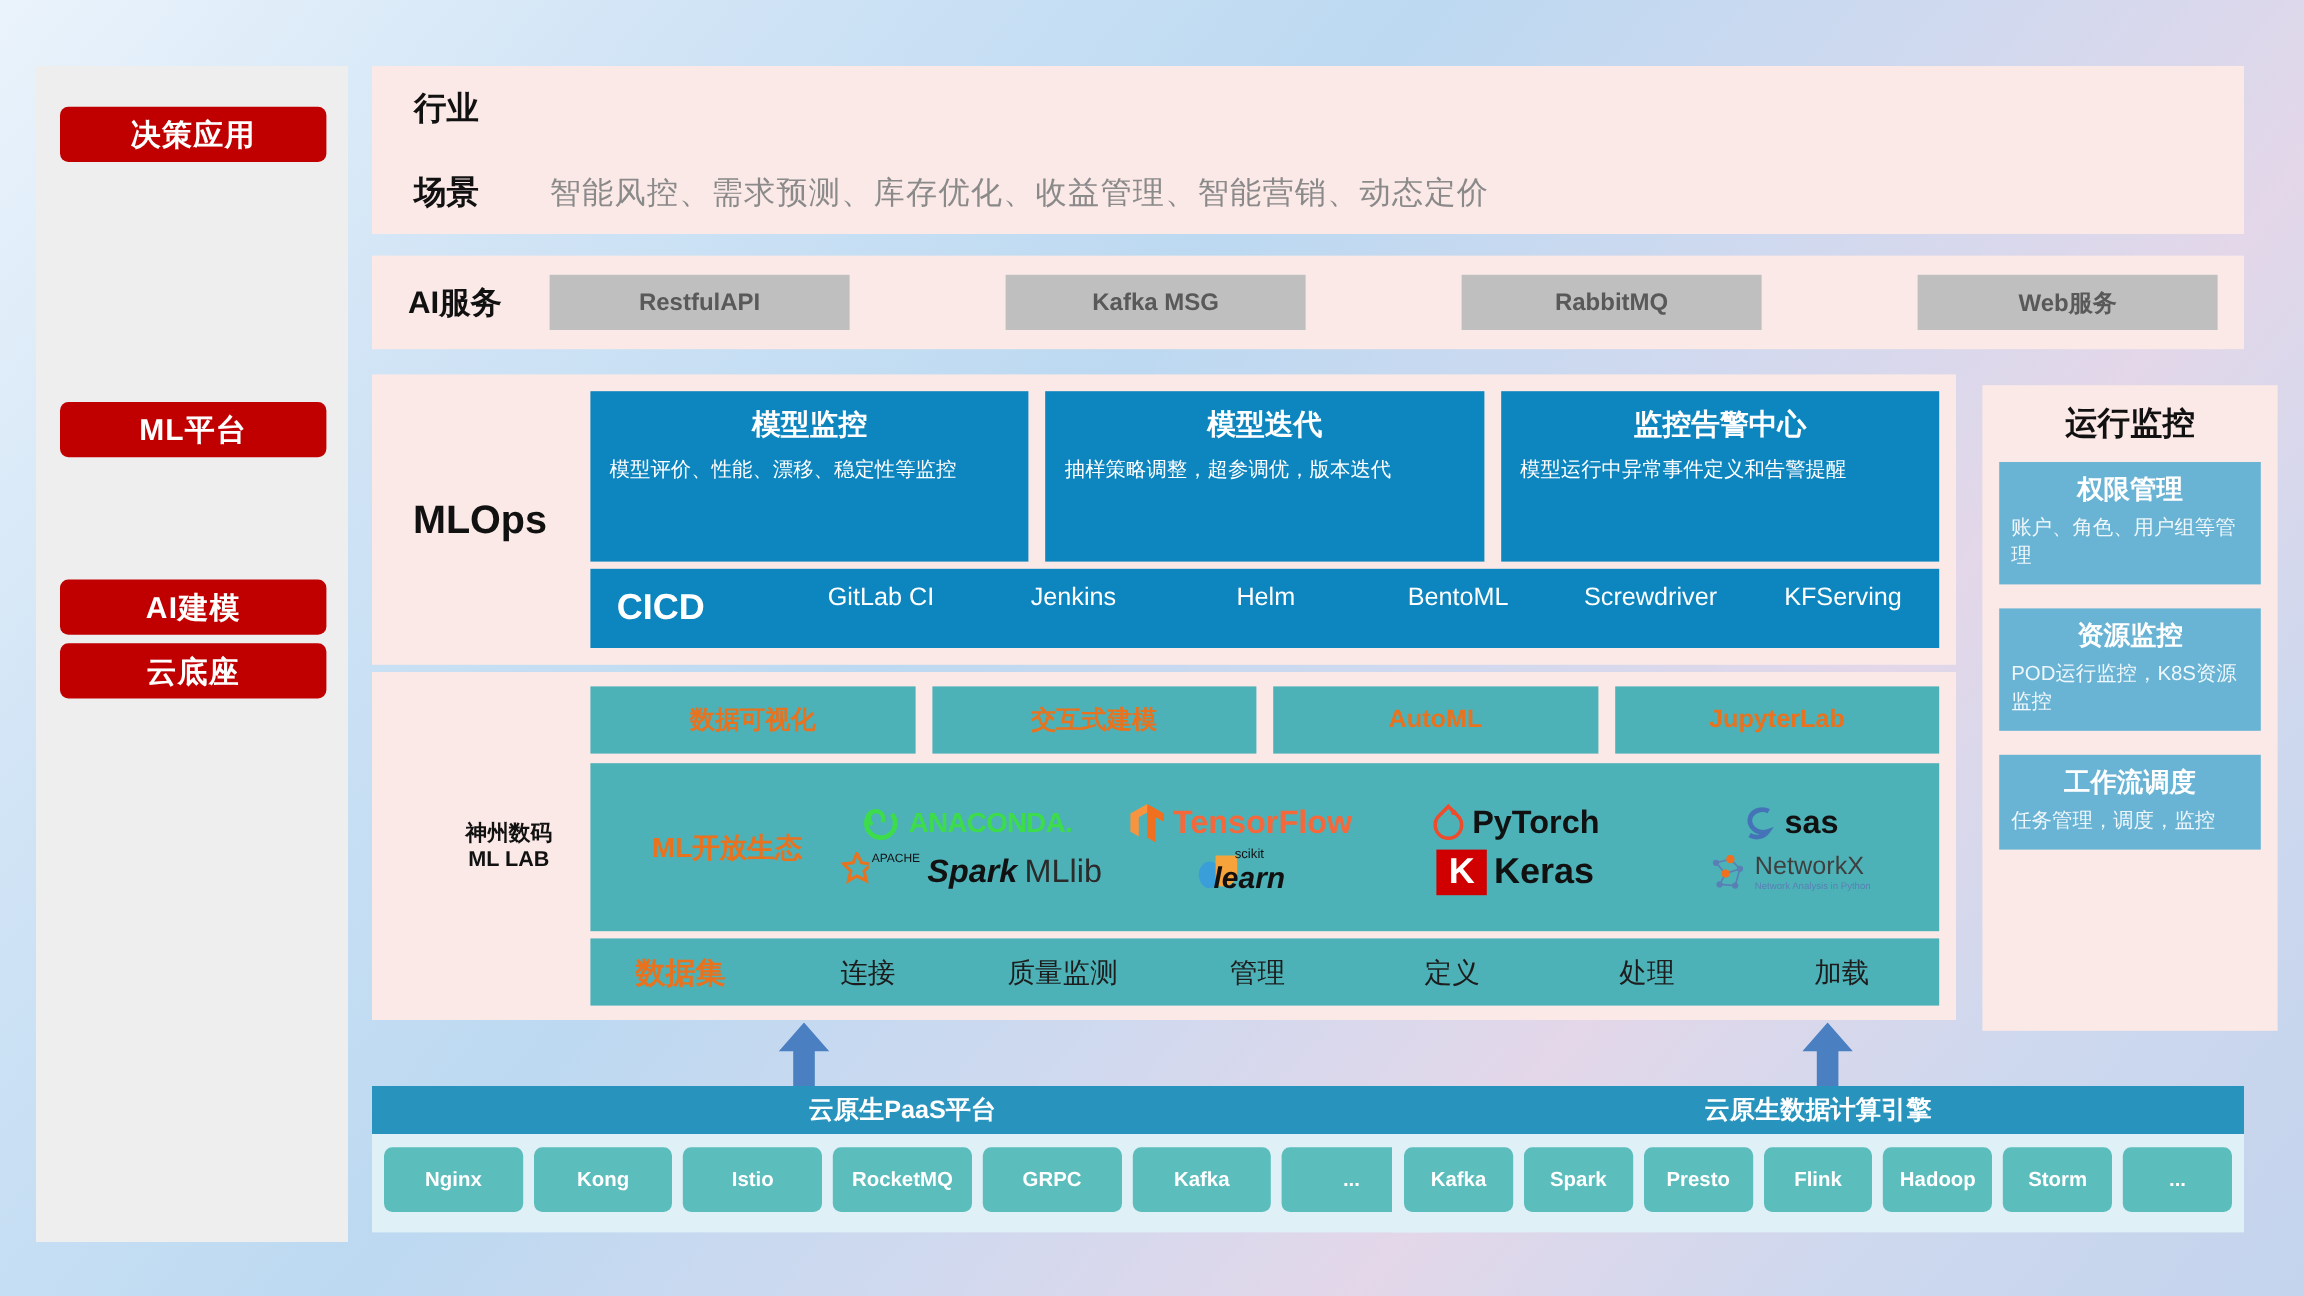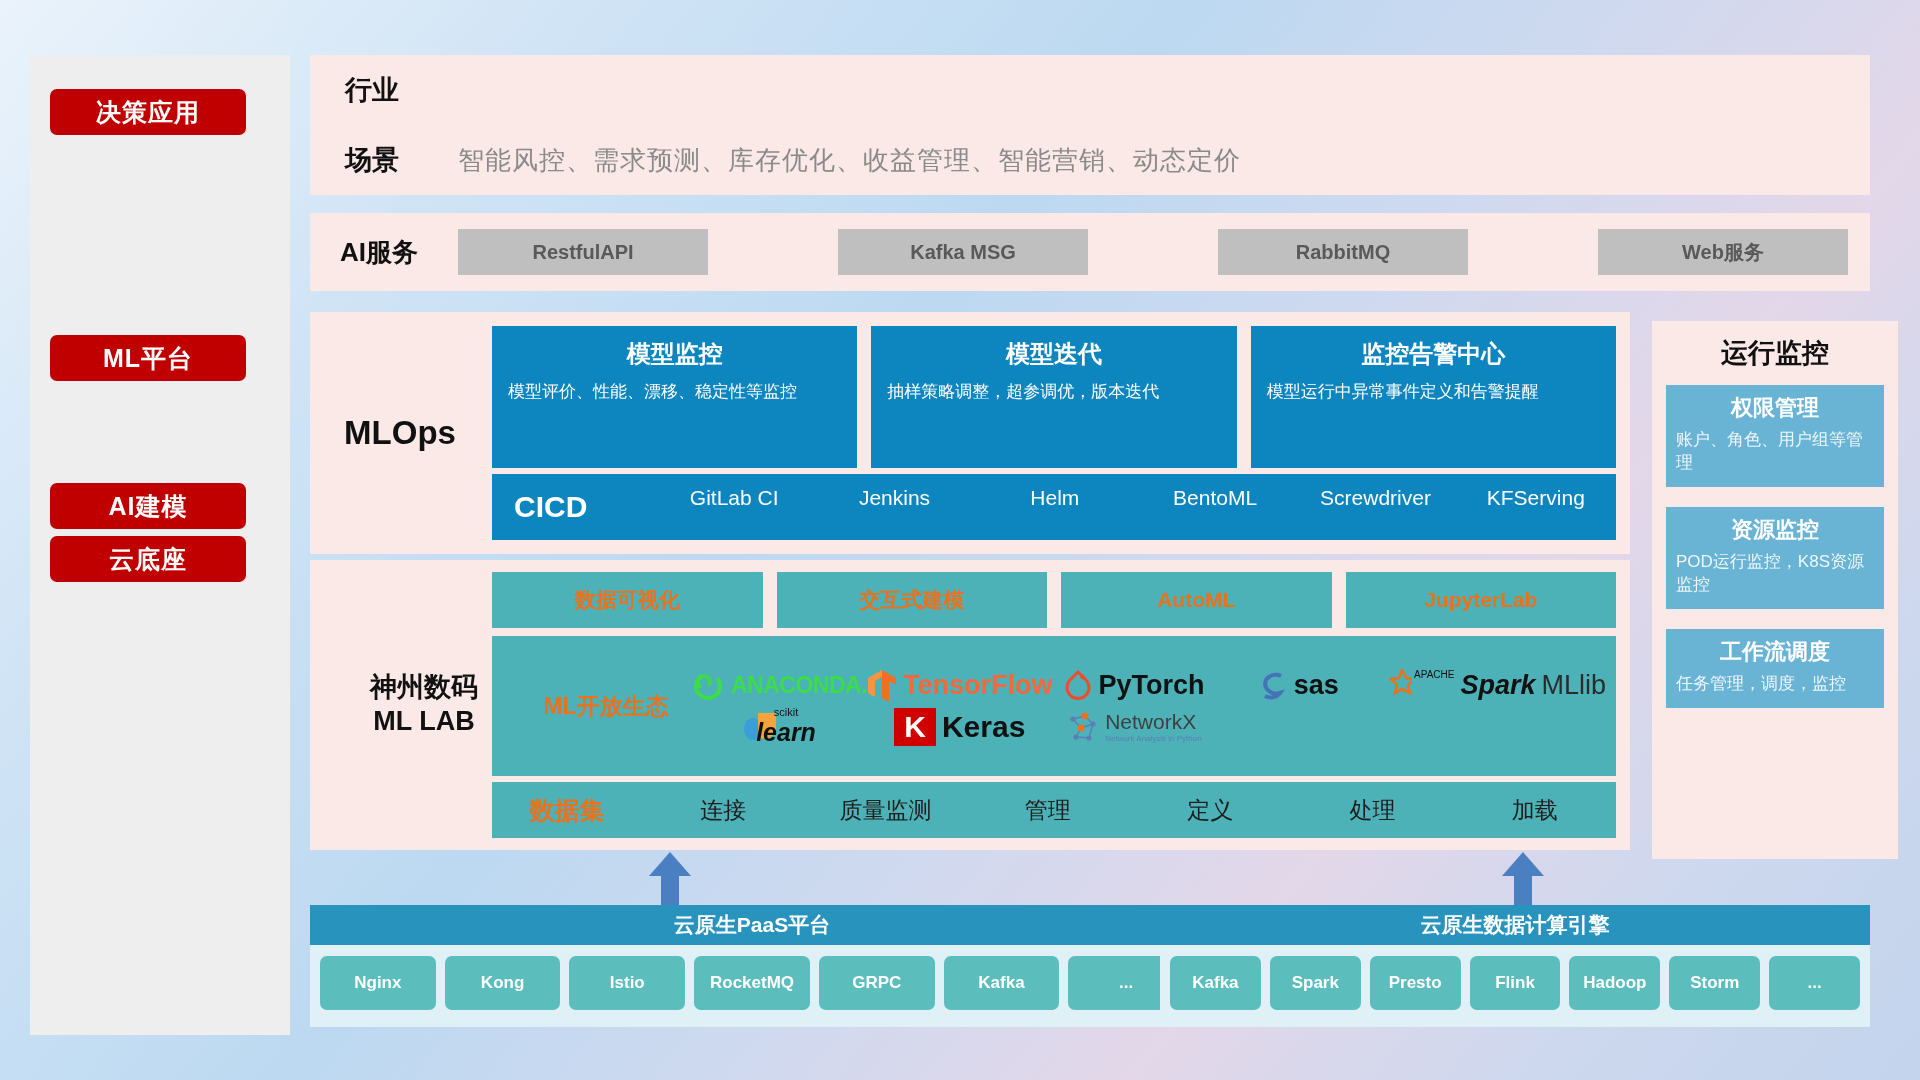--- a/index.html
+++ b/index.html
@@ -10,21 +10,21 @@
       linear-gradient(130deg, #eaf3fb 0%, #cfe3f5 22%, #bcd9f1 42%, #cfd9ef 58%, #e3d7e9 72%, #cdd8ee 86%, #c3d4ec 100%);
     position: relative;
   }
 
   
   #left-rail {
     position: absolute; left: 30px; top: 55px; width: 260px; height: 980px;
     background: #eeeeee;
   }
   .rail-chip {
-    position: absolute; left: 20px; width: 196px; height: 46px;
+    position: absolute; left: 20px; width: 222px; height: 46px;
     background: #c00000; border-radius: 7px;
     color: #fff; font-weight: bold; font-size: 25px;
     display: flex; align-items: center; justify-content: center;
     letter-spacing: 1px;
   }
   #chip-0 { top: 34px; }
   #chip-1 { top: 98px; }
   #chip-2 { top: 280px; }
   #chip-3 { top: 428px; }
   #chip-4 { top: 481px; }
@@ -77,39 +77,39 @@
   .cicd-item {
     flex: 1; color: #fff; font-size: 21px; text-align: center;
     line-height: 1.05; overflow: hidden; height: 44px; padding-top: 2px;
   }
 
   
   #panel-mllab { left: 310px; top: 560px; width: 1320px; height: 290px; }
   #mllab-label {
     position: absolute; left: 0; top: 0; width: 180px; height: 100%;
     display: flex; flex-direction: column; align-items: center; justify-content: center;
-    font-size: 27px; font-weight: bold; color: #111; line-height: 1.25; text-align: center; padding-left: 48px;
+    font-size: 18px; font-weight: bold; color: #111; line-height: 1.25; text-align: center; padding-left: 48px;
   }
   #mllab-tools {
     position: absolute; left: 182px; top: 12px; right: 14px; height: 56px;
     display: flex; gap: 14px;
   }
   .teal-chip {
     flex: 1; background: #4db2b8; color: #e8721e; font-weight: bold; font-size: 21px;
     display: flex; align-items: center; justify-content: center;
   }
   #mllab-eco {
     position: absolute; left: 182px; top: 76px; right: 14px; height: 140px;
     background: #4db2b8; display: flex; align-items: center; padding-left: 29px;
   }
   #eco-title {
     width: 170px; text-align: center; color: #e8721e; font-weight: bold; font-size: 23px;
   }
   #eco-grid {
-    flex: 1; display: grid; grid-template-columns: repeat(5, 1fr); grid-template-rows: 1fr 1fr;
+    flex: 1; display: grid; grid-template-columns: repeat(4, 1fr); grid-template-rows: 1fr 1fr;
     align-items: center; justify-items: center; padding-right: 10px;
   }
   .logo { display: flex; align-items: center; gap: 6px; }
   .logo-txt { font-size: 27px; font-weight: bold; }
   #mllab-ds {
     position: absolute; left: 182px; bottom: 12px; right: 14px; height: 56px;
     background: #4db2b8; display: flex; align-items: center;
   }
   #ds-title { width: 150px; text-align: center; color: #e8721e; font-weight: bold; font-size: 25px; }
   #ds-items { flex: 1; display: flex; }

